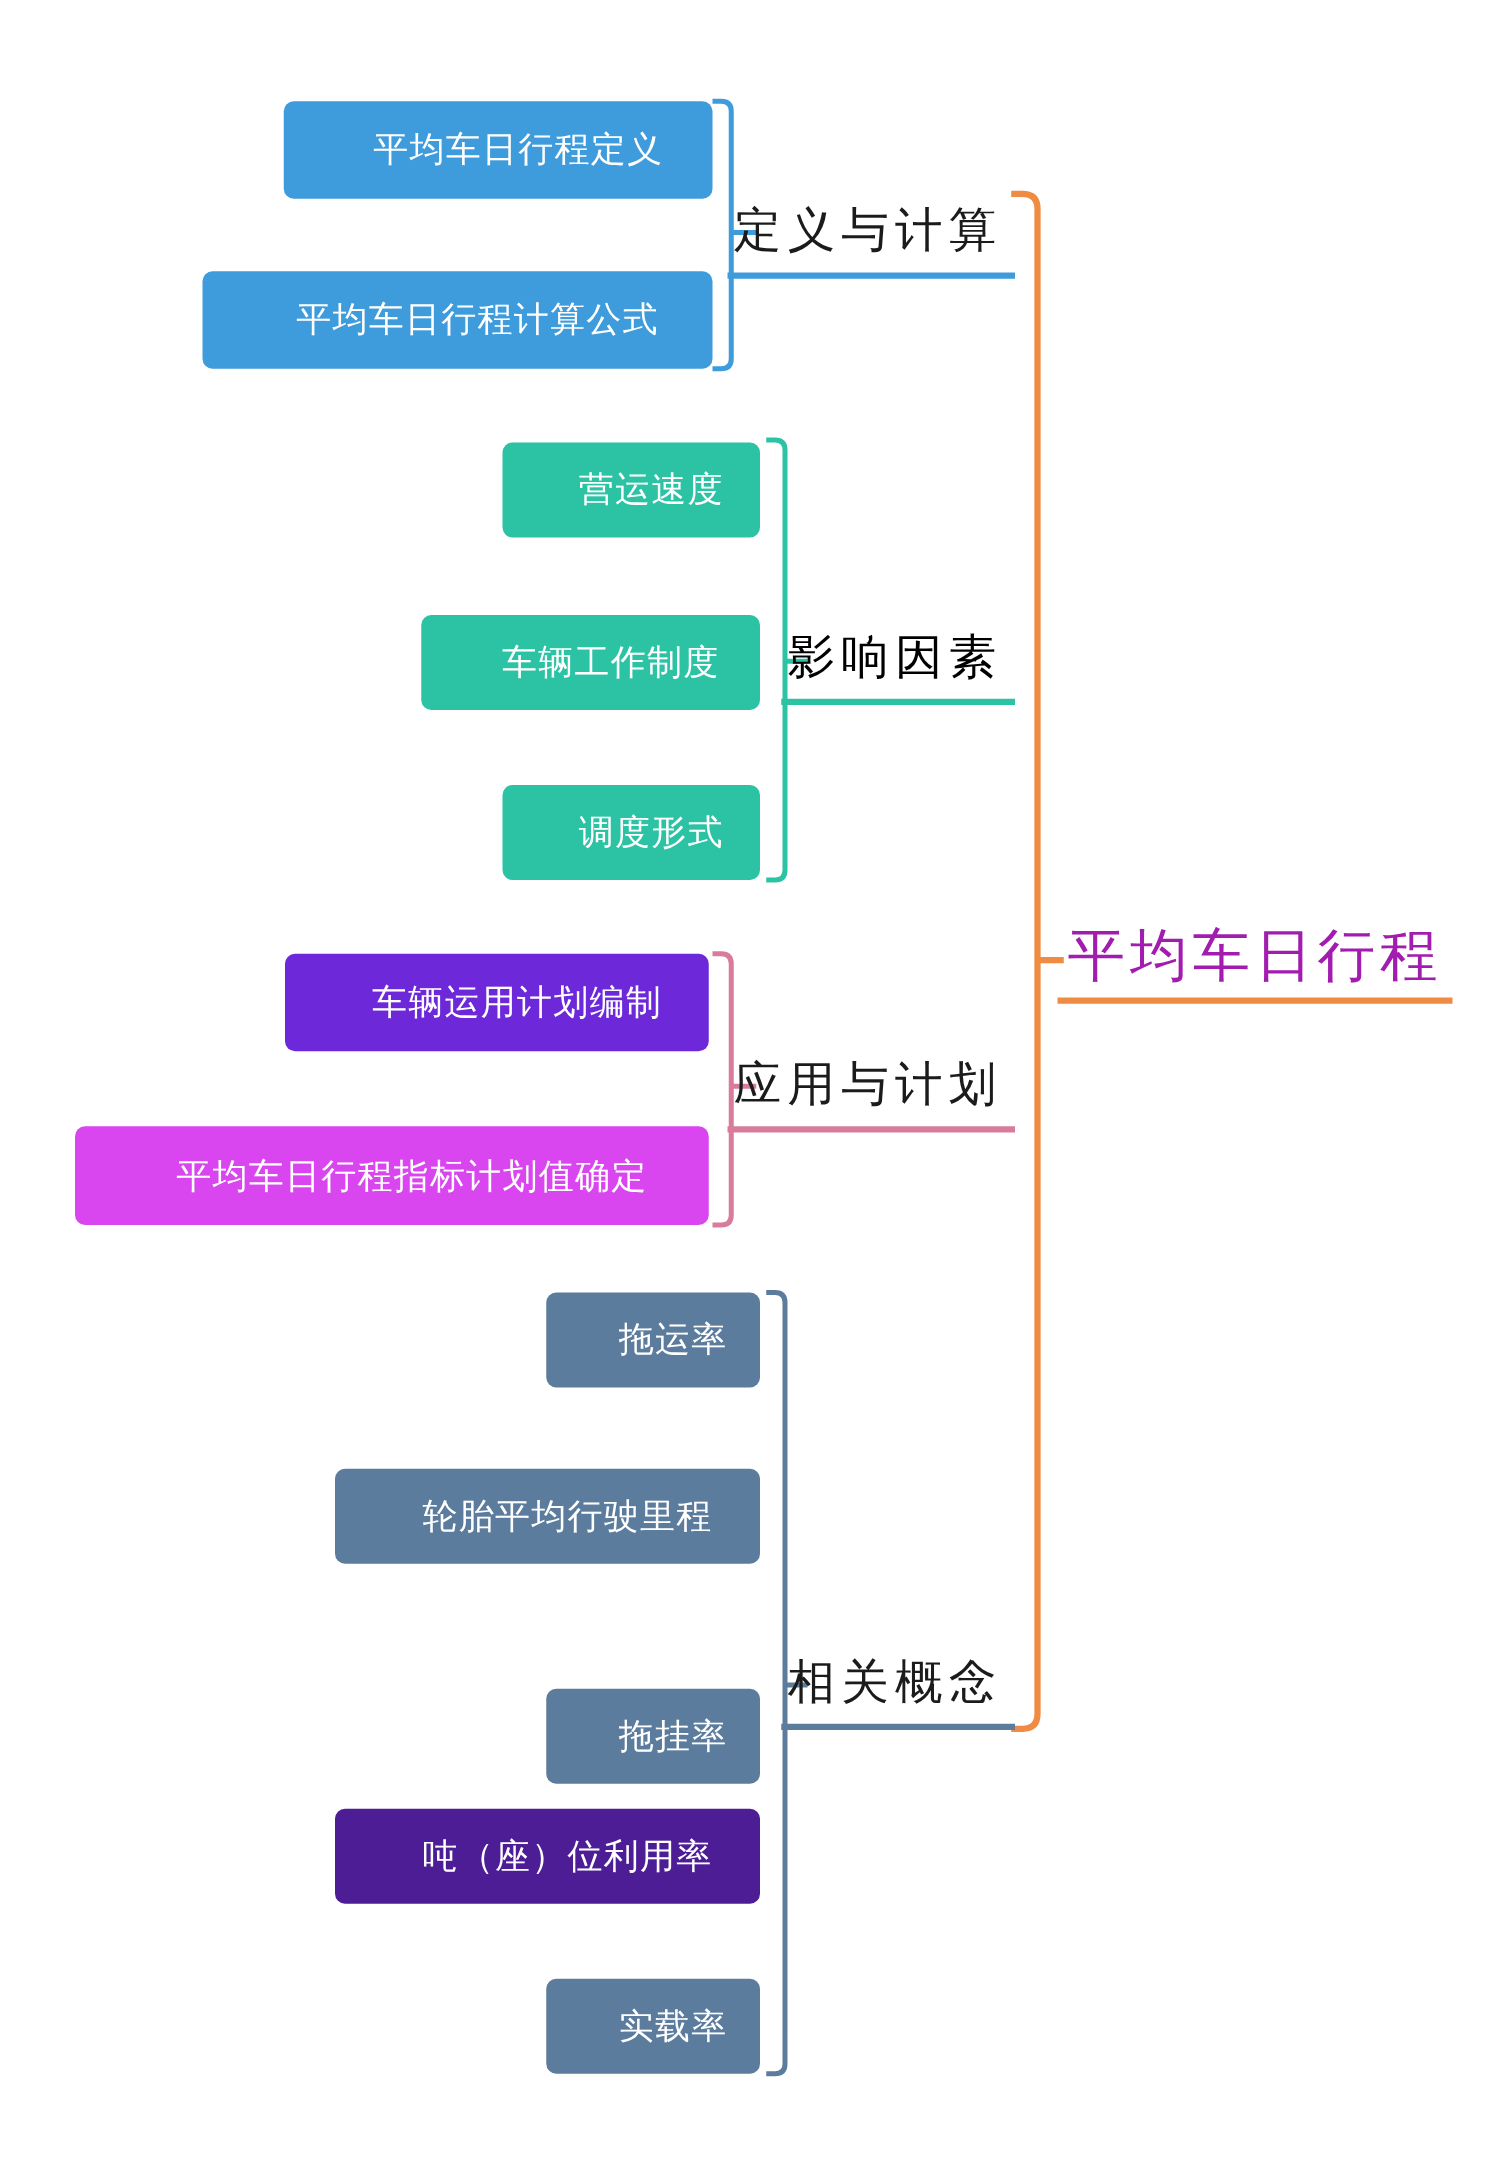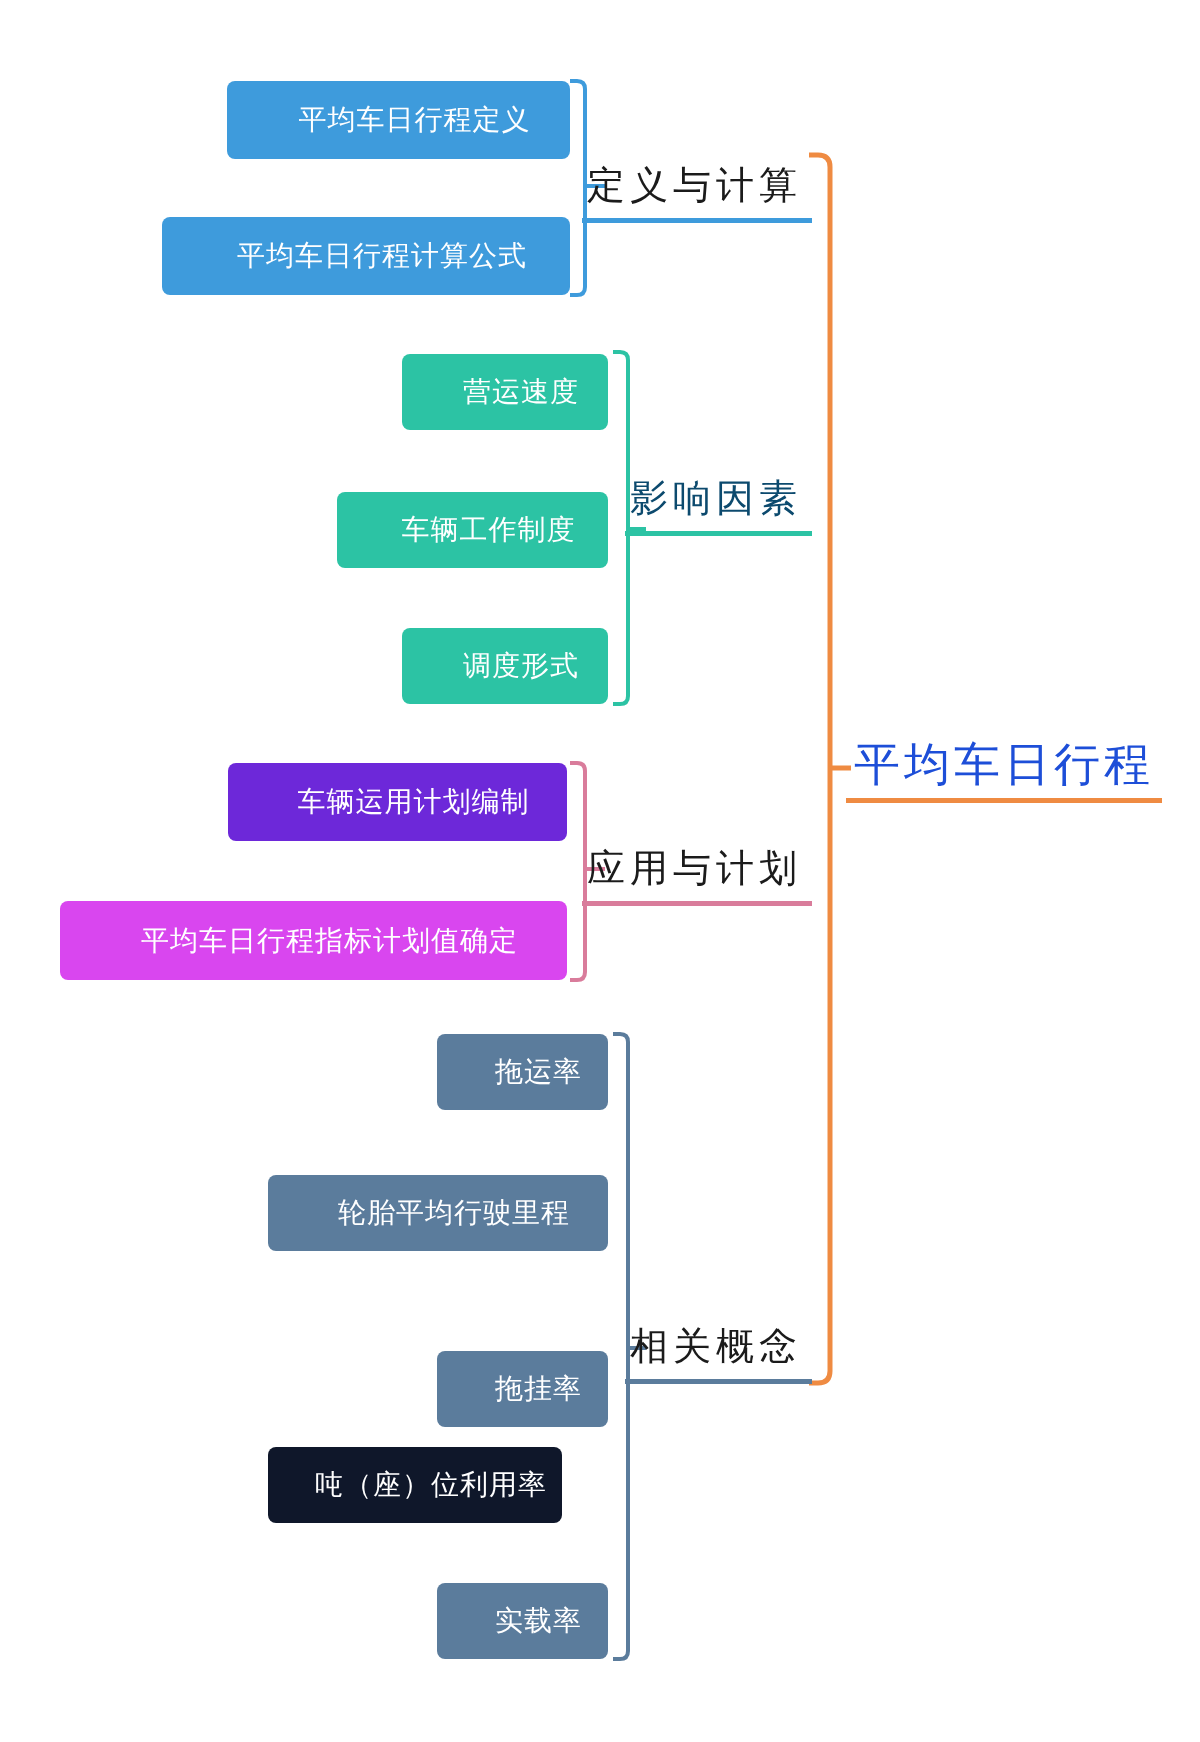--- a/index.html
+++ b/index.html
@@ -80,36 +80,36 @@
 
     <path class="bracket" d="M 570 81 L 577 81 Q 585 81 585 89 L 585 287 Q 585 295 577 295 L 570 295 M 585 186 L 605 186" style="stroke: rgb(62, 155, 220);"></path>
 
     <path class="bracket" d="M 613 352 L 620 352 Q 628 352 628 360 L 628 696 Q 628 704 620 704 L 613 704 M 628 529 L 646 529" style="stroke: rgb(44, 195, 164);"></path>
 
     <path class="bracket" d="M 570 763 L 577 763 Q 585 763 585 771 L 585 972 Q 585 980 577 980 L 570 980 M 585 869 L 605 869" style="stroke: rgb(217, 124, 155);"></path>
 
     <path class="bracket" d="M 613 1034 L 620 1034 Q 628 1034 628 1042 L 628 1651 Q 628 1659 620 1659 L 613 1659 M 628 1348 L 646 1348" style="stroke: rgb(91, 124, 156);"></path>
   </svg>
 
-  <div class="root-label" style="border-bottom-color: rgb(239, 139, 66); color: #1d4ed8; text-align: center;">平均车日行程</div>
+  <div class="root-label" style="border-bottom-color: rgb(239, 139, 66); color: #a21caf; text-align: center;">平均车日行程</div>
 
   <div class="branch-label" style="top: 162px; border-bottom-color: rgb(62, 155, 220); color: rgb(27, 27, 27);">定义与计算</div>
-  <div class="branch-label" style="top: 475px; border-bottom-color: rgb(44, 195, 164); color: #0c4a6e; font-family: Liberation Serif, serif;">影响因素</div>
+  <div class="branch-label" style="top: 503px; border-bottom-color: rgb(44, 195, 164); color: #000000; font-family: Liberation Serif, serif;">影响因素</div>
   <div class="branch-label" style="top: 845px; border-bottom-color: rgb(217, 124, 155); color: rgb(27, 27, 27);">应用与计划</div>
   <div class="branch-label" style="top: 1323px; border-bottom-color: rgb(91, 124, 156); color: rgb(27, 27, 27);">相关概念</div>
 
   <div class="node" style="left: 227px; top: 81px; width: 343px; height: 78px; background-color: rgb(62, 155, 220); color: rgb(255, 255, 255);">平均车日行程定义</div>
   <div class="node" style="left: 162px; top: 217px; width: 408px; height: 78px; background-color: rgb(62, 155, 220); color: rgb(255, 255, 255);">平均车日行程计算公式</div>
 
   <div class="node" style="left: 402px; top: 354px; width: 206px; height: 76px; background-color: rgb(44, 195, 164); color: rgb(255, 255, 255);">营运速度</div>
   <div class="node" style="left: 337px; top: 492px; width: 271px; height: 76px; background-color: rgb(44, 195, 164); color: rgb(255, 255, 255);">车辆工作制度</div>
   <div class="node" style="left: 402px; top: 628px; width: 206px; height: 76px; background-color: rgb(44, 195, 164); color: rgb(255, 255, 255);">调度形式</div>
 
   <div class="node" style="left: 228px; top: 763px; width: 339px; height: 78px; background-color: #6d28d9; color: rgb(255, 255, 255);">车辆运用计划编制</div>
   <div class="node" style="left: 60px; top: 901px; width: 507px; height: 79px; background-color: #d946ef; color: rgb(255, 255, 255);">平均车日行程指标计划值确定</div>
 
   <div class="node" style="left: 437px; top: 1034px; width: 171px; height: 76px; background-color: rgb(91, 124, 156); color: rgb(255, 255, 255);">拖运率</div>
   <div class="node" style="left: 268px; top: 1175px; width: 340px; height: 76px; background-color: rgb(91, 124, 156); color: rgb(255, 255, 255);">轮胎平均行驶里程</div>
   <div class="node" style="left: 437px; top: 1351px; width: 171px; height: 76px; background-color: rgb(91, 124, 156); color: rgb(255, 255, 255);">拖挂率</div>
-  <div class="node" style="left: 268px; top: 1447px; width: 294px; height: 76px; background-color: #0f172a; color: rgb(255, 255, 255);">吨（座）位利用率</div>
+  <div class="node" style="left: 268px; top: 1447px; width: 340px; height: 76px; background-color: #4c1d95; color: rgb(255, 255, 255);">吨（座）位利用率</div>
   <div class="node" style="left: 437px; top: 1583px; width: 171px; height: 76px; background-color: rgb(91, 124, 156); color: rgb(255, 255, 255);">实载率</div>
 
 </div>
 
 </body></html>

